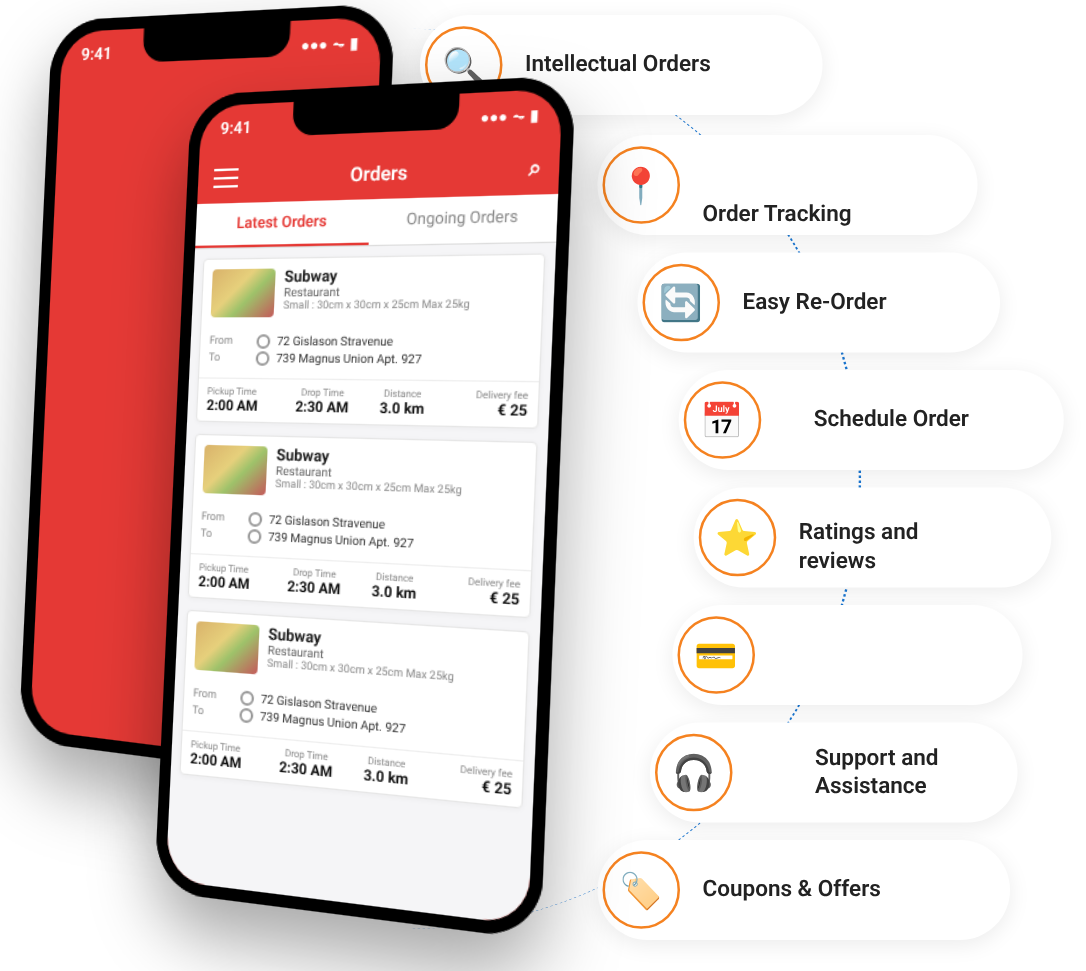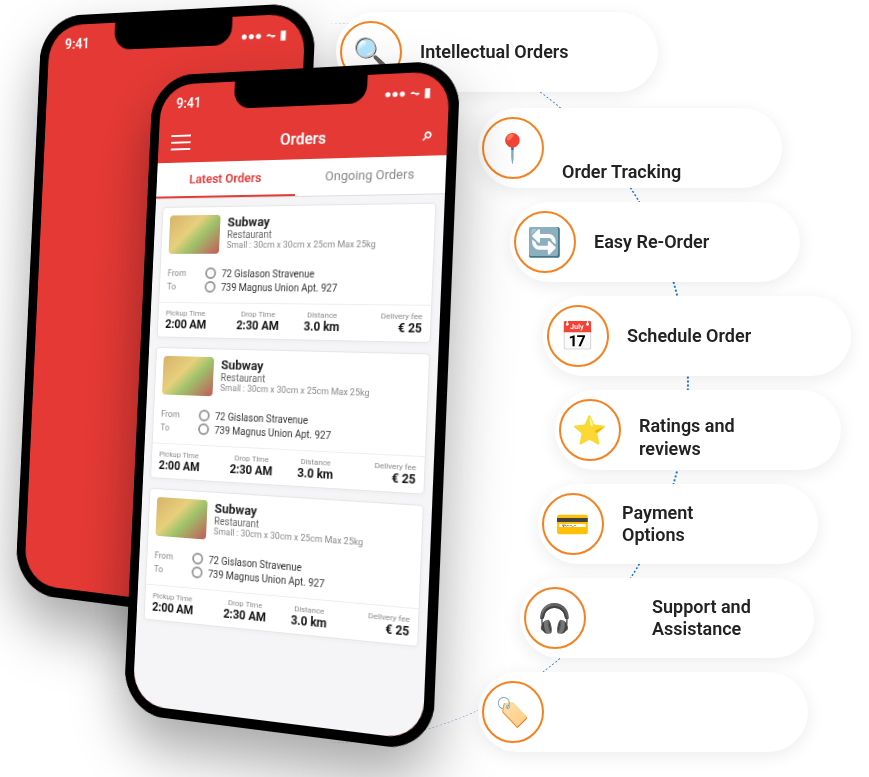--- a/index.html
+++ b/index.html
@@ -237,35 +237,34 @@
       <div class="feature-pill" style="left: 478px; top: 108px; width: 272px;">
         <div class="ico">📍</div>
         <div class="lbl" style="white-space: pre-line; margin-top: 48px;">Order Tracking</div>
       </div>
       <div class="feature-pill" style="left: 510px; top: 202px; width: 258px;">
         <div class="ico">🔄</div>
         <div class="lbl" style="white-space: pre-line;">Easy Re-Order</div>
       </div>
       <div class="feature-pill" style="left: 543px; top: 296px; width: 276px;">
         <div class="ico">📅</div>
-        <div class="lbl" style="white-space: pre-line;">Schedule Order</div>
+        <div class="lbl" style="white-space: pre-line; margin-left: 24px;">Schedule Order</div>
       </div>
       <div class="feature-pill" style="left: 555px; top: 390px; width: 254px;">
         <div class="ico">⭐</div>
         <div class="lbl" style="white-space: pre-line; margin-top: 15px;">Ratings and
 reviews</div>
       </div>
       <div class="feature-pill" style="left: 538px; top: 484px; width: 248px;">
         <div class="ico">💳</div>
-        <div class="lbl" style="white-space: pre-line;">Payment
-Options</div>
       </div>
       <div class="feature-pill" style="left: 520px; top: 578px; width: 262px;">
         <div class="ico">🎧</div>
         <div class="lbl" style="white-space: pre-line; margin-left: 48px;">Support and
 Assistance</div>
       </div>
       <div class="feature-pill" style="left: 478px; top: 672px; width: 298px;">
         <div class="ico">🏷️</div>
+        <div class="lbl" style="white-space: pre-line;">Coupons &amp; Offers</div>
       </div>
     </div>
 
 </div>
 
 </body></html>

